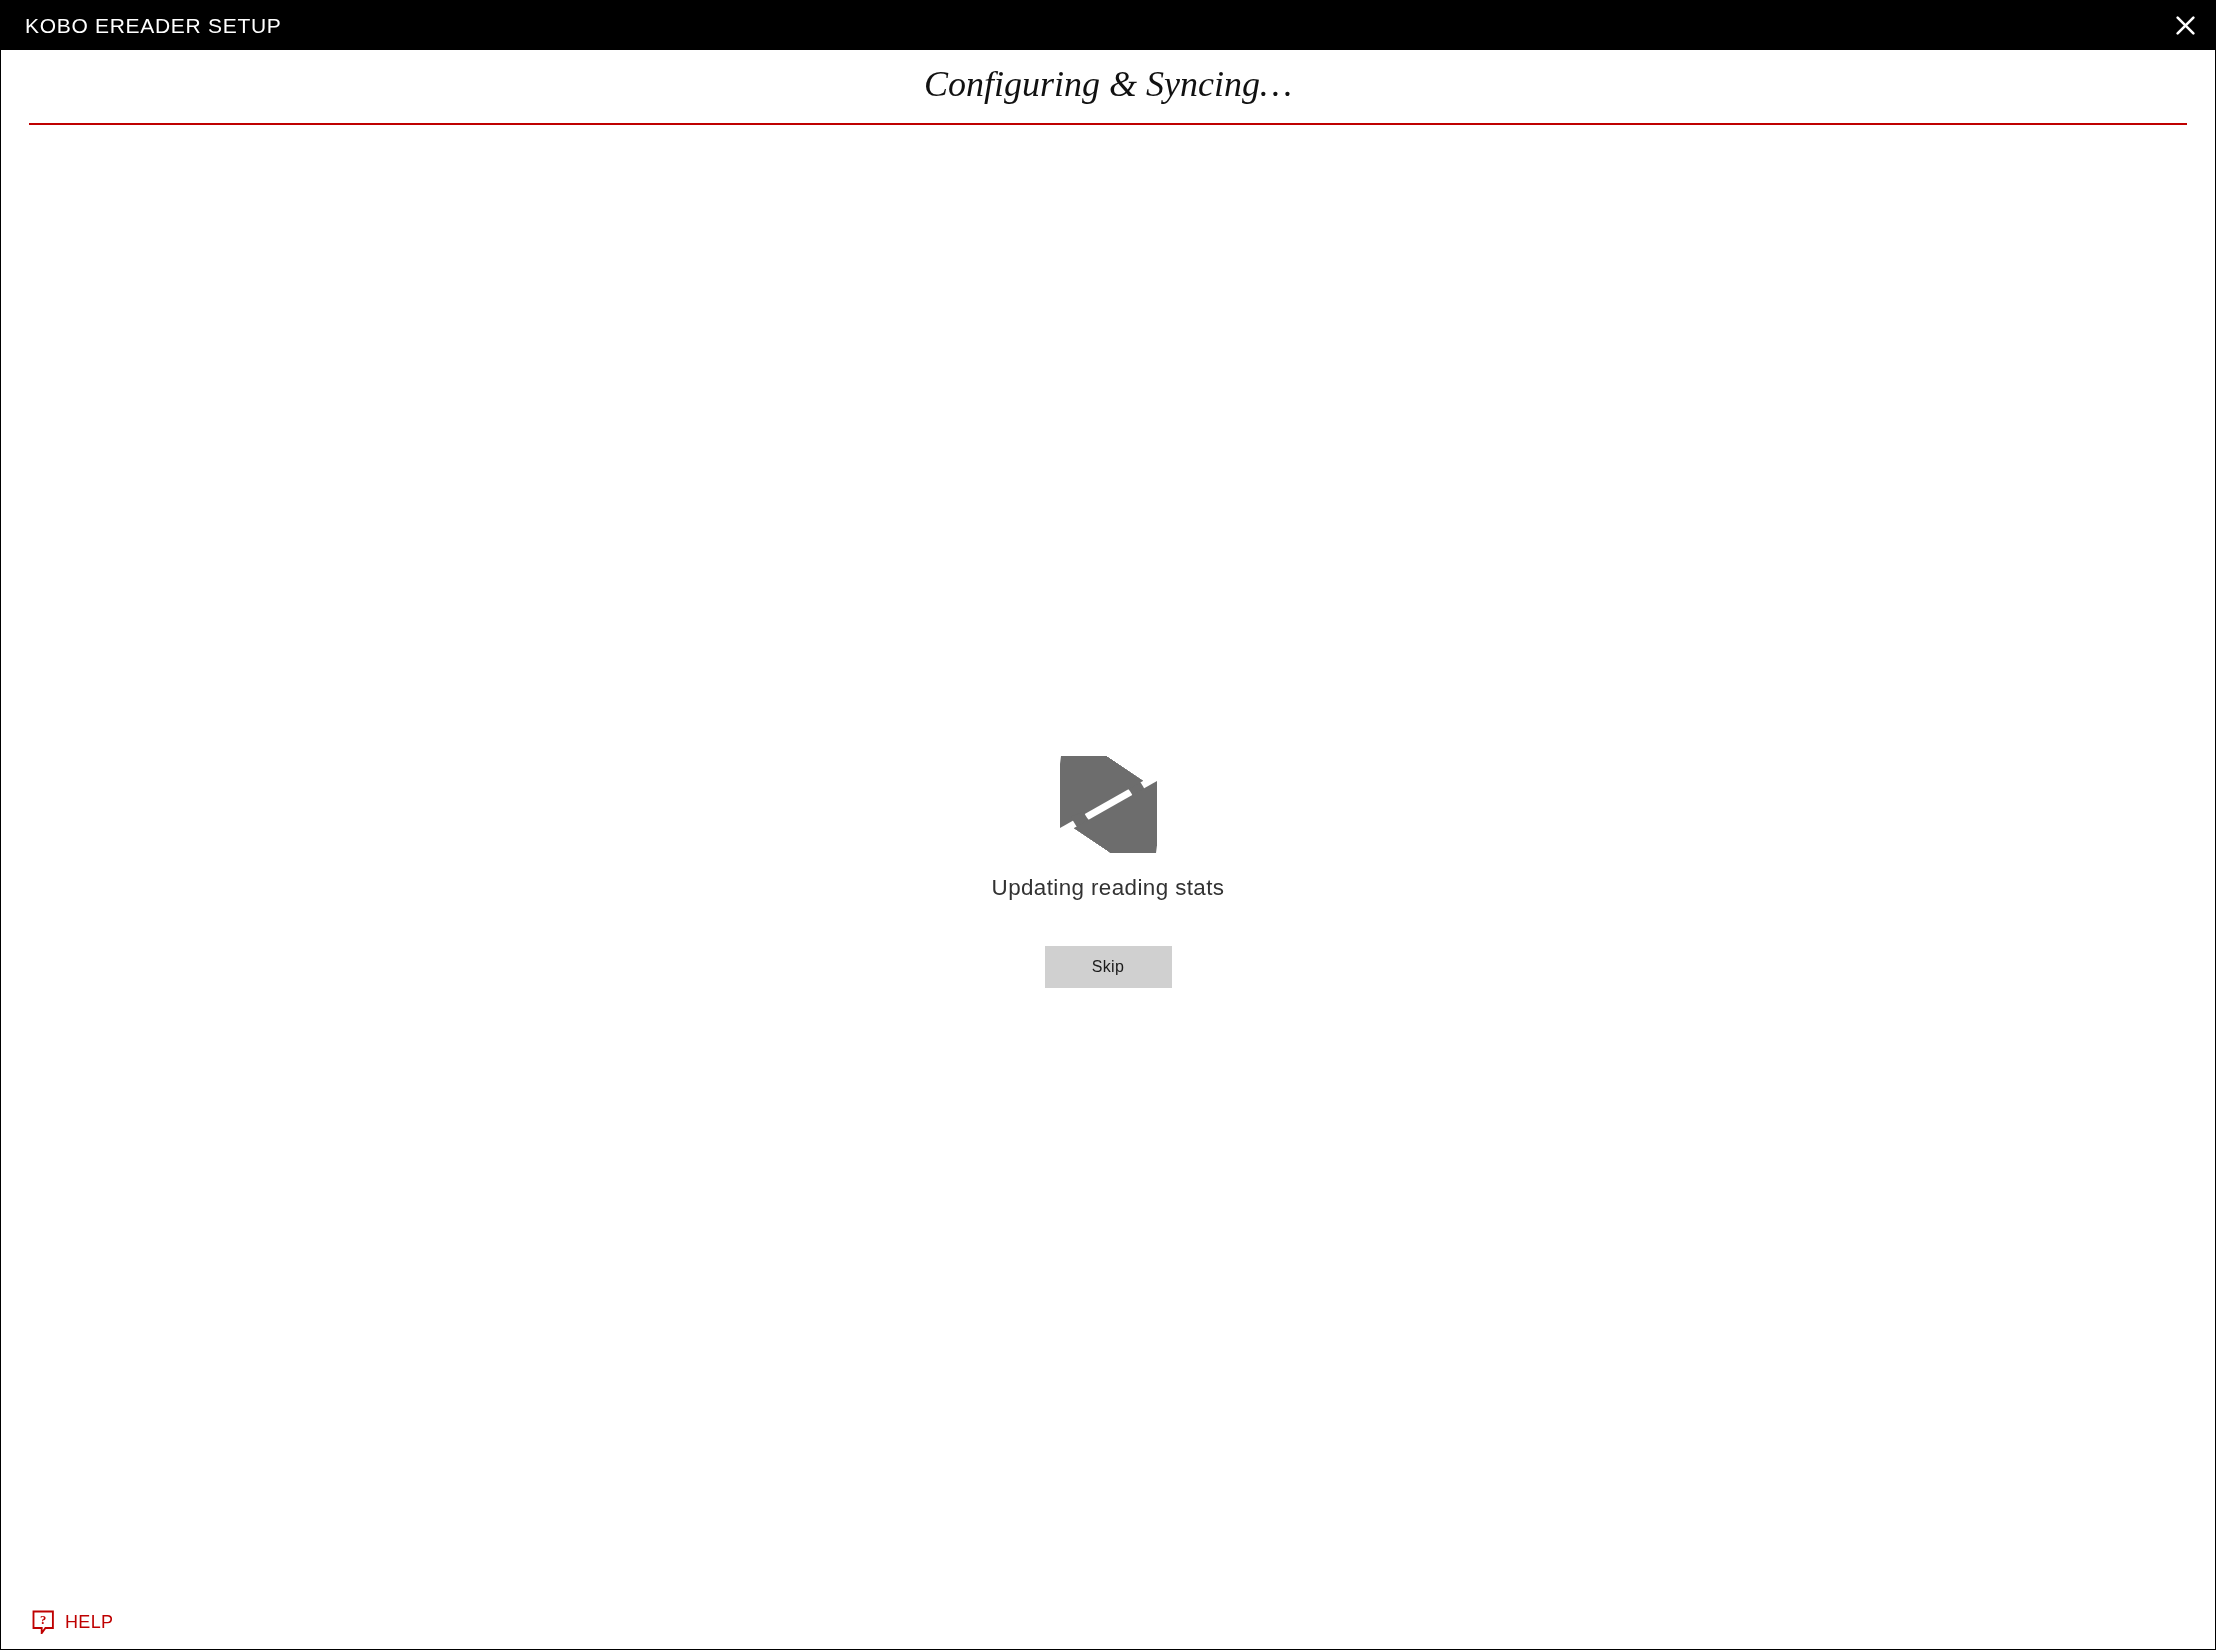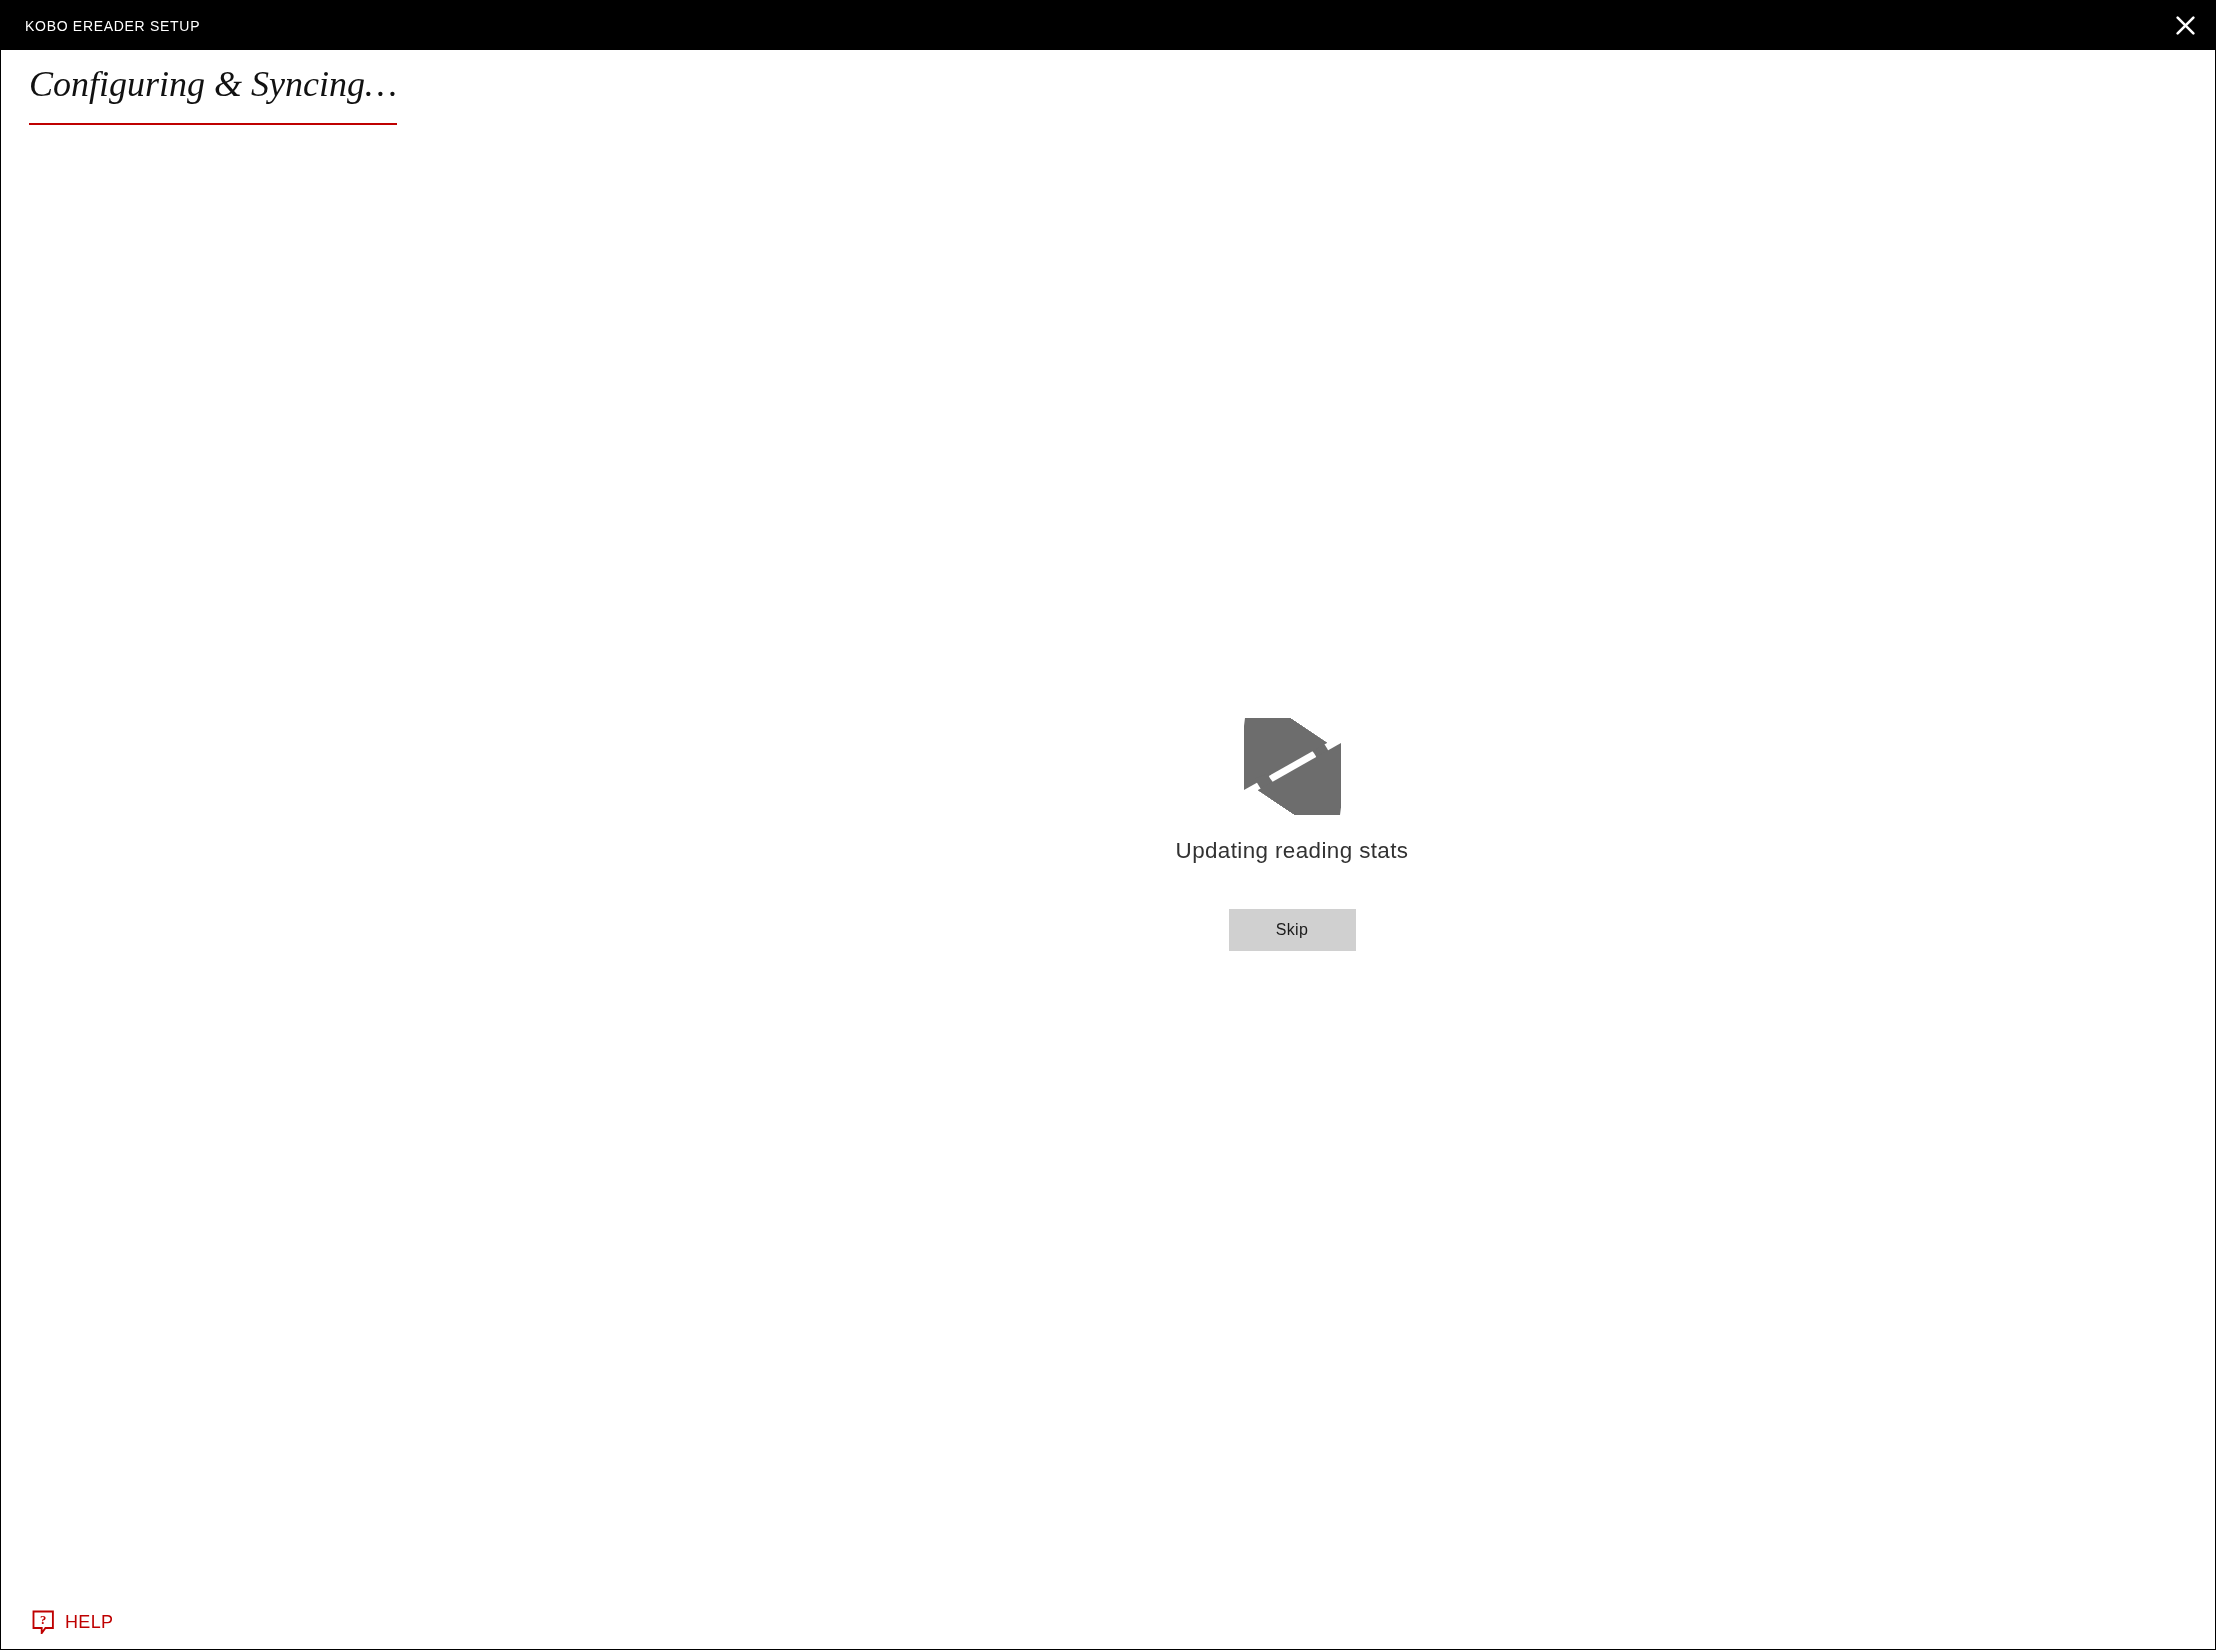--- a/index.html
+++ b/index.html
@@ -15,36 +15,37 @@
     background: #000;
     color: #fff;
     height: 49px;
     display: flex;
     align-items: center;
     justify-content: space-between;
     padding: 0 16.4px 0 24px;
     flex-shrink: 0;
   }
   .titlebar-title {
-    font-size: 14px;
+    font-size: 21px;
     letter-spacing: 0.7px;
     font-weight: 400;
   }
   .close-btn {
     width: 27px;
     height: 27px;
     display: flex;
     align-items: center;
     justify-content: center;
     cursor: pointer;
   }
   .close-btn svg { width: 21px; height: 21px; }
   .content {
     flex: 1;
     display: flex;
+    flex-direction: column;
     position: relative;
     padding: 0 28px;
   }
   .heading-wrap {
     text-align: center;
     padding-top: 13.4px;
   }
   .heading {
     font-family: Georgia, "Times New Roman", serif;
     font-style: italic;

